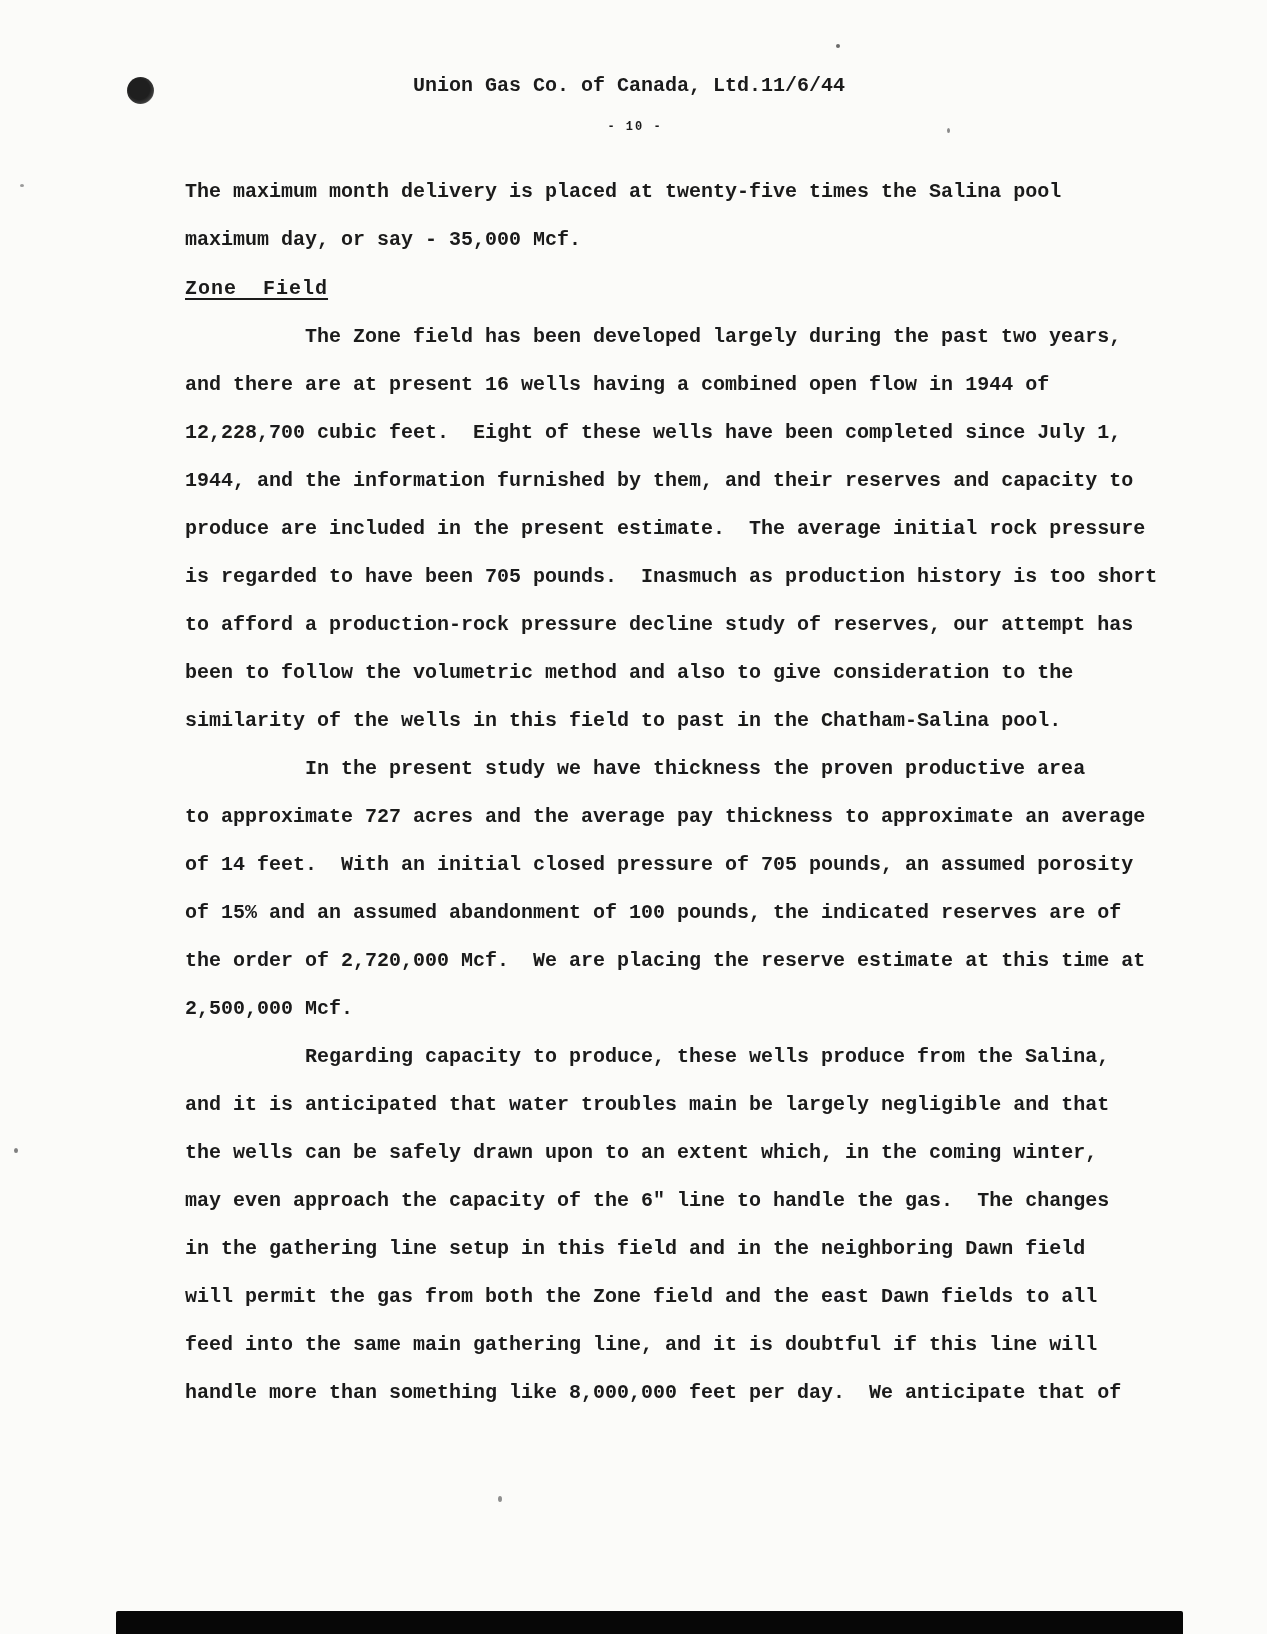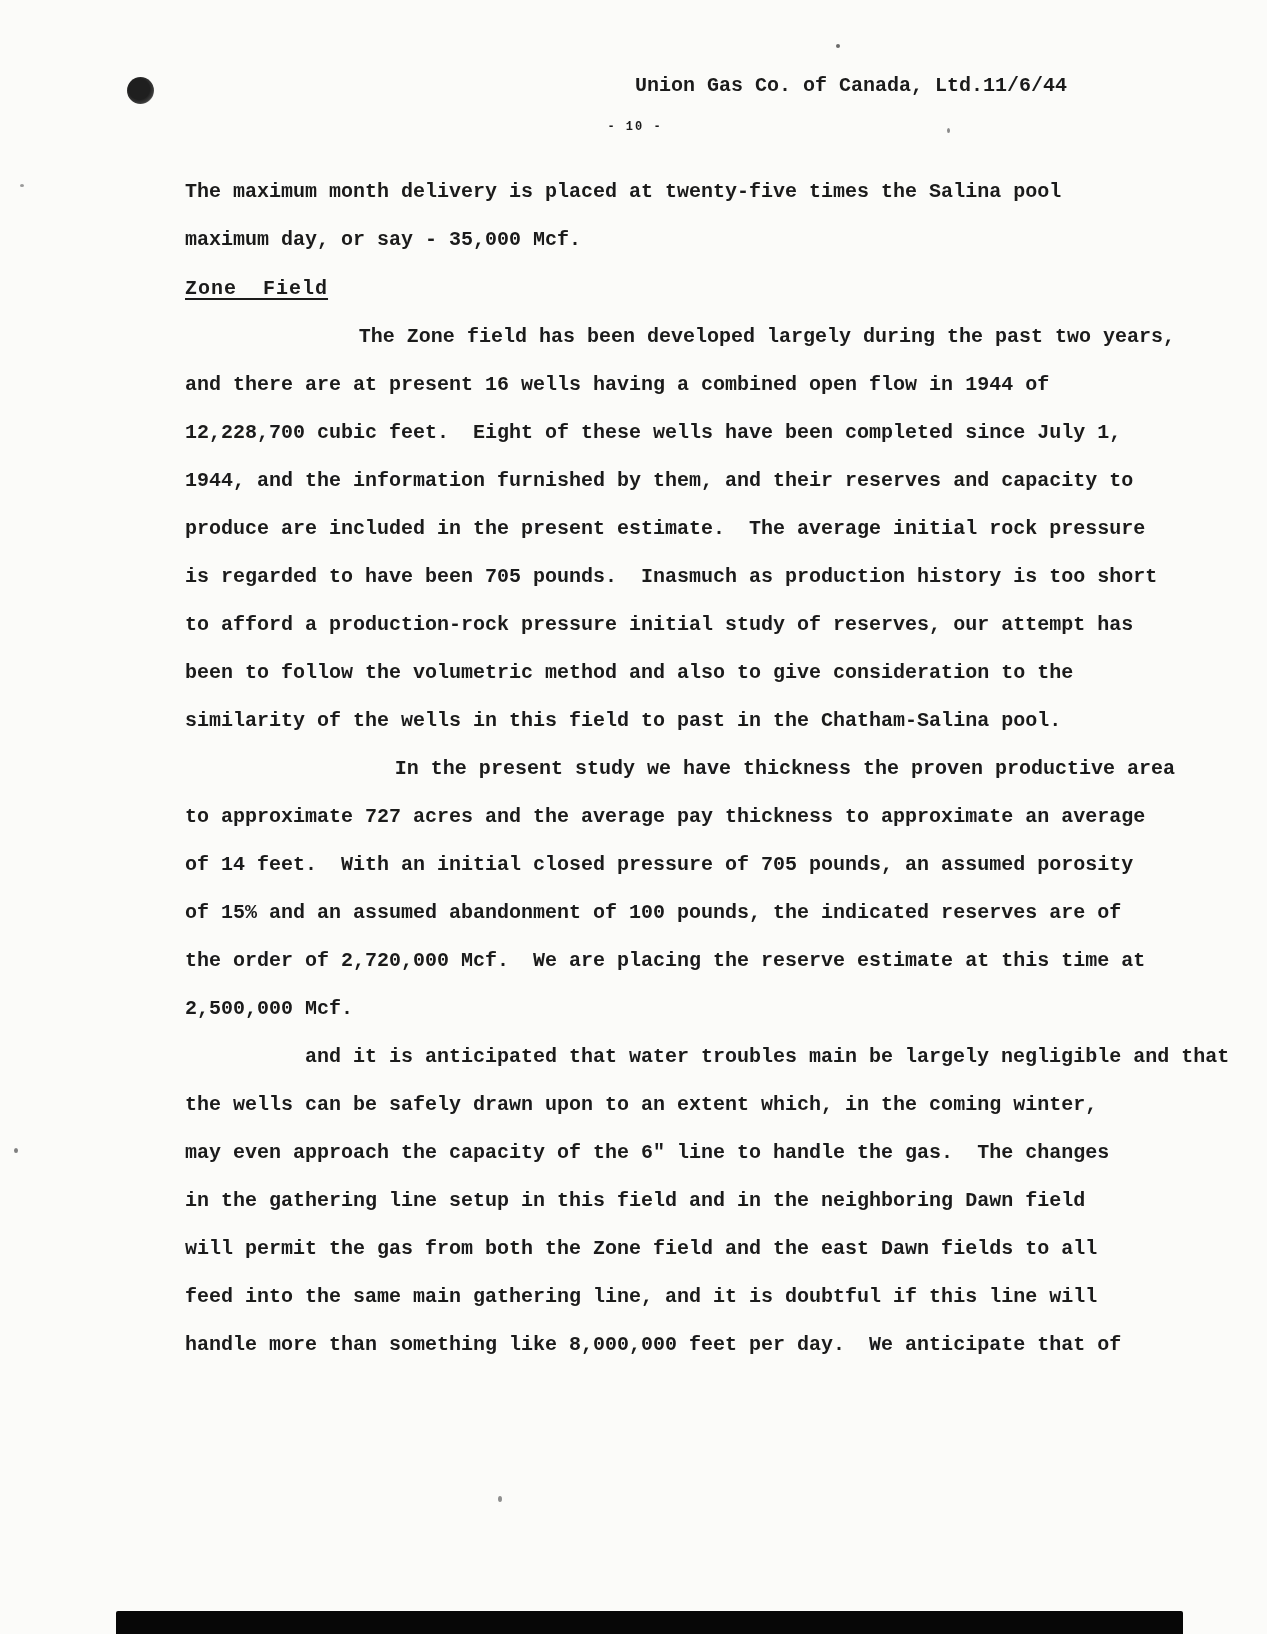--- a/index.html
+++ b/index.html
@@ -17,21 +17,21 @@
     font-family: "Liberation Mono", "DejaVu Sans Mono", monospace;
     font-weight: bold;
     color: #1b1b1b;
   }
   .header {
     position: absolute;
     top: 74px;
     left: 185px;
     right: 200px;
     display: flex;
-    justify-content: flex-end;
+    justify-content: center;
     font-size: 20px;
     white-space: pre;
     margin-left: 6px;
   }
   .pagenum {
     position: absolute;
     top: 120px;
     left: 185px;
     width: 900px;
     text-align: center;
@@ -46,21 +46,20 @@
     width: 990px;
     font-size: 20px;
   }
   .bodytext .line {
     height: 48px;
     line-height: 48px;
     white-space: pre;
   }
   .para.indent .line:first-child {
     padding-left: 120px;
-    text-align: right;
   }
   .heading {
     height: 49px;
     line-height: 49px;
     text-align: left;
     font-size: 20px;
   }
   .heading span {
     text-decoration: underline;
     text-underline-offset: 4px;
@@ -125,35 +124,36 @@
       <span>Zone  Field</span>
     </div>
 
     <div class="para indent">
         <div class="line">The Zone field has been developed largely during the past two years,</div>
         <div class="line">and there are at present 16 wells having a combined open flow in 1944 of</div>
         <div class="line">12,228,700 cubic feet.  Eight of these wells have been completed since July 1,</div>
         <div class="line">1944, and the information furnished by them, and their reserves and capacity to</div>
         <div class="line">produce are included in the present estimate.  The average initial rock pressure</div>
         <div class="line">is regarded to have been 705 pounds.  Inasmuch as production history is too short</div>
-        <div class="line">to afford a production-rock pressure initial study of reserves, our attempt has</div>
+        <div class="line">to afford a production-rock pressure decline study of reserves, our attempt has</div>
         <div class="line">been to follow the volumetric method and also to give consideration to the</div>
         <div class="line">similarity of the wells in this field to past in the Chatham-Salina pool.</div>
       </div>
 
     <div class="para indent">
         <div class="line">In the present study we have thickness the proven productive area</div>
         <div class="line">to approximate 727 acres and the average pay thickness to approximate an average</div>
         <div class="line">of 14 feet.  With an initial closed pressure of 705 pounds, an assumed porosity</div>
         <div class="line">of 15% and an assumed abandonment of 100 pounds, the indicated reserves are of</div>
         <div class="line">the order of 2,720,000 Mcf.  We are placing the reserve estimate at this time at</div>
         <div class="line">2,500,000 Mcf.</div>
       </div>
 
     <div class="para indent">
+        <div class="line">Regarding capacity to produce, these wells produce from the Salina,</div>
         <div class="line">and it is anticipated that water troubles main be largely negligible and that</div>
         <div class="line">the wells can be safely drawn upon to an extent which, in the coming winter,</div>
         <div class="line">may even approach the capacity of the 6" line to handle the gas.  The changes</div>
         <div class="line">in the gathering line setup in this field and in the neighboring Dawn field</div>
         <div class="line">will permit the gas from both the Zone field and the east Dawn fields to all</div>
         <div class="line">feed into the same main gathering line, and it is doubtful if this line will</div>
         <div class="line">handle more than something like 8,000,000 feet per day.  We anticipate that of</div>
       </div>
   </div>
 

